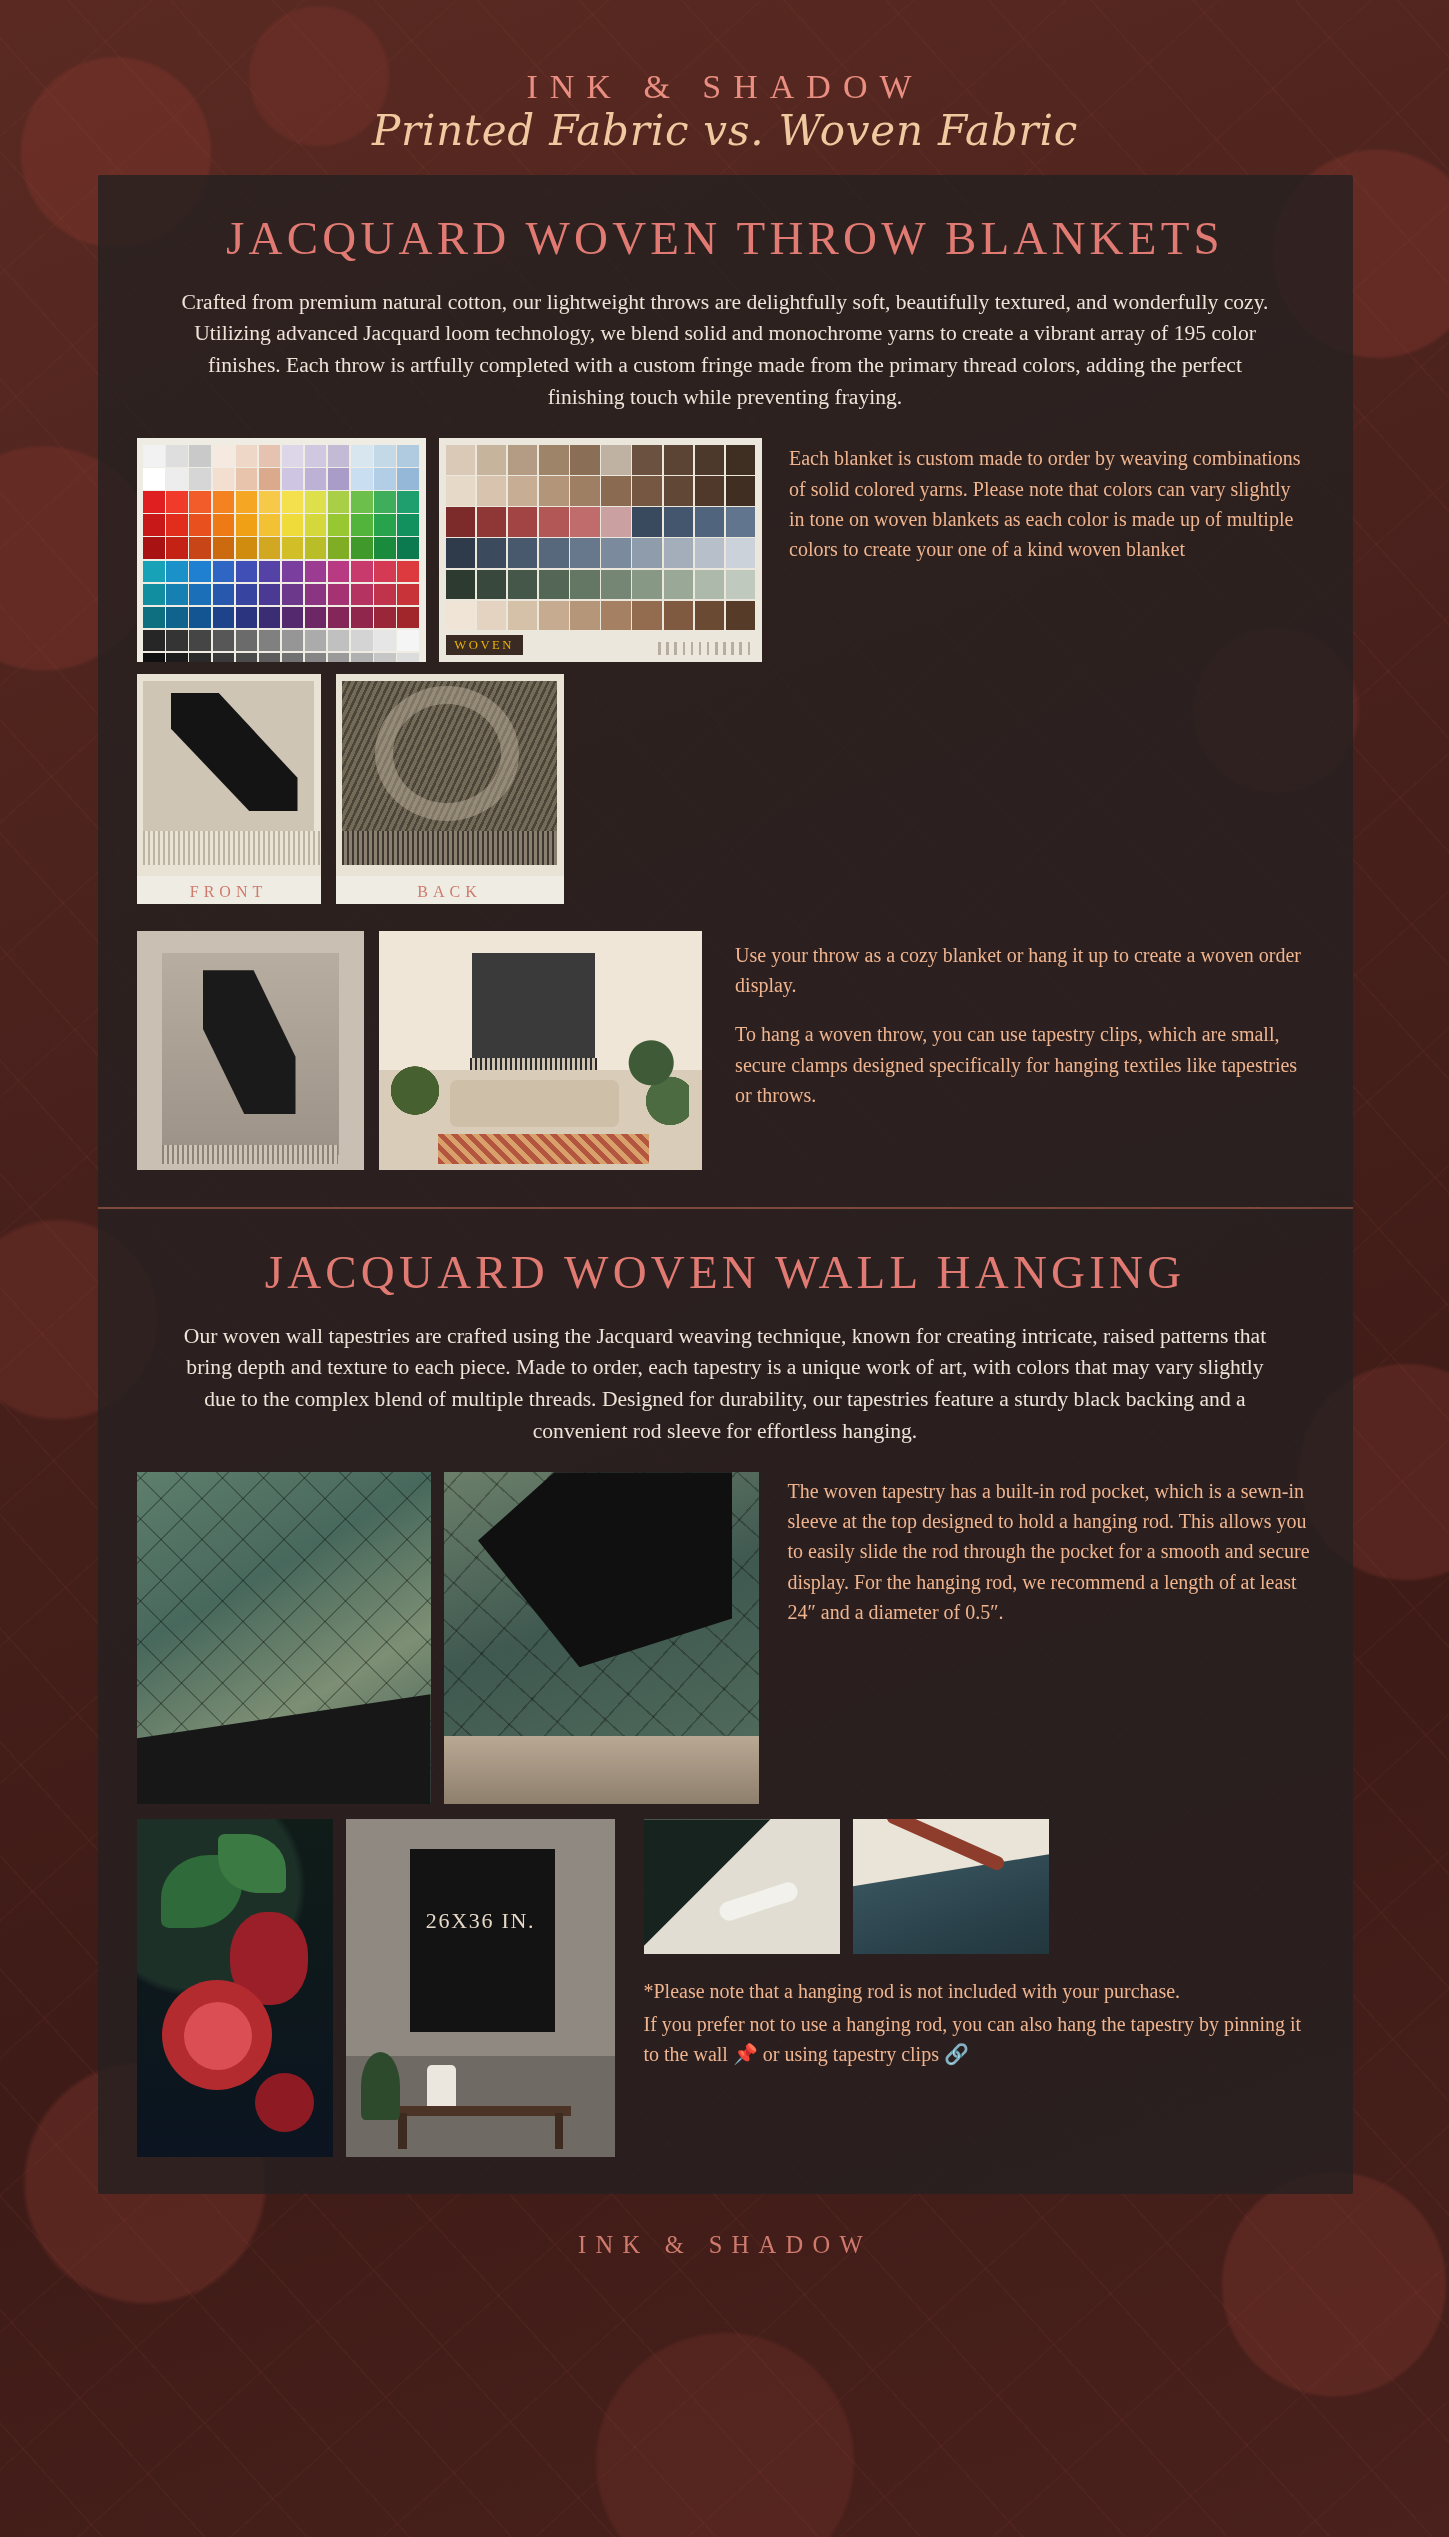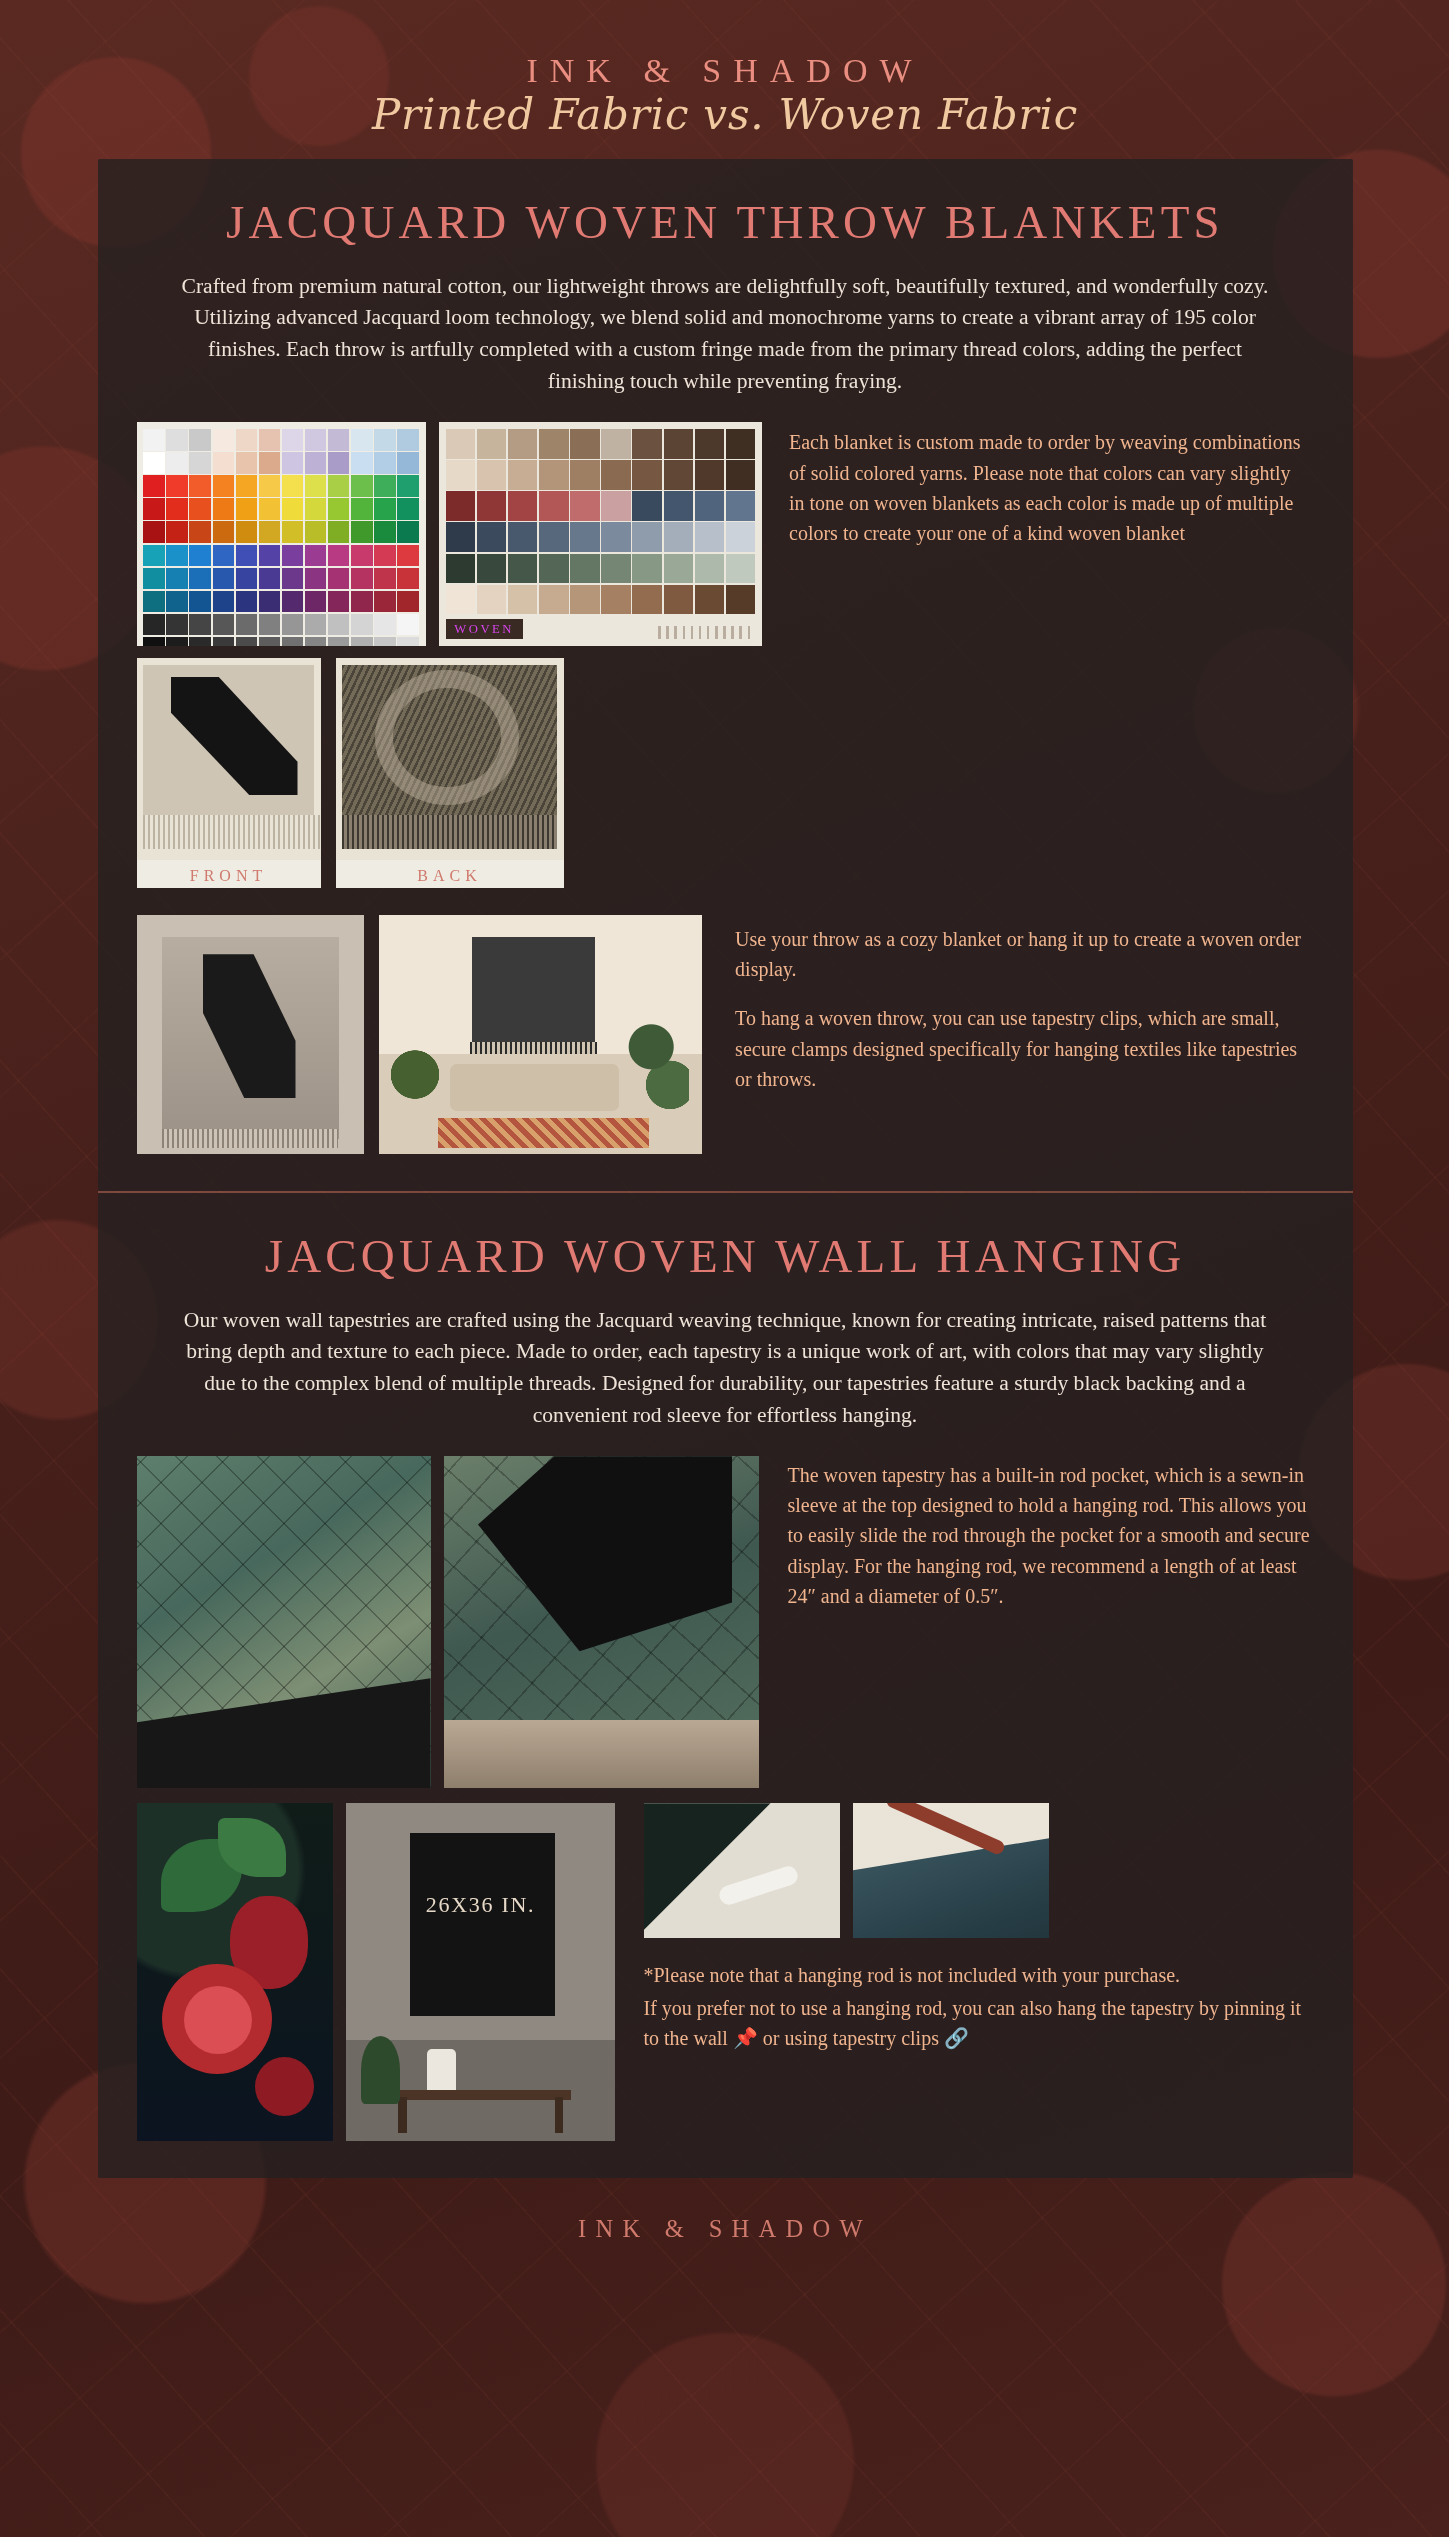--- a/index.html
+++ b/index.html
@@ -33,21 +33,21 @@
   }
   .bg-floral::after {
     content: "";
     position: absolute;
     inset: 0;
     background:
       repeating-linear-gradient(48deg, rgba(150,70,55,0.10) 0 1.7px, rgba(0,0,0,0) 1.7px 76px),
       repeating-linear-gradient(-42deg, rgba(150,70,55,0.08) 0 1.7px, rgba(0,0,0,0) 1.7px 102px);
   }
 
-  .page { position: relative; z-index: 2; width: 1450px; padding: 0; }
+  .page { position: relative; z-index: 2; width: 1450px; padding: 16px; }
 
   
   .brand-top {
     text-align: center;
     color: #e98e80;
     font-family: "Liberation Serif", serif;
     font-size: 34px;
     letter-spacing: 12px;
     padding-top: 52px;
     font-weight: 400;
@@ -119,21 +119,21 @@
     line-height: 1.52;
   }
 
   
   .swatch-card { background: #efece4; padding: 8.5px 8.5px 6.8px 8.5px; }
   .swatch-grid { display: grid; gap: 1.7px; }
   .sw { width: 100%; aspect-ratio: 1 / 1; }
   .chart-label {
     font-size: 12.7px;
     letter-spacing: 2.5px;
-    color: #d946ef;
+    color: #eab308;
     background: #2c1a18;
     display: inline-block;
     padding: 2.5px 8.5px;
   }
   .chart-label.dark2 { background: #3a2a24; }
 
   .fringe {
     display: flex; gap: 2.5px; justify-content: space-between;
     padding: 0 5px;
   }

